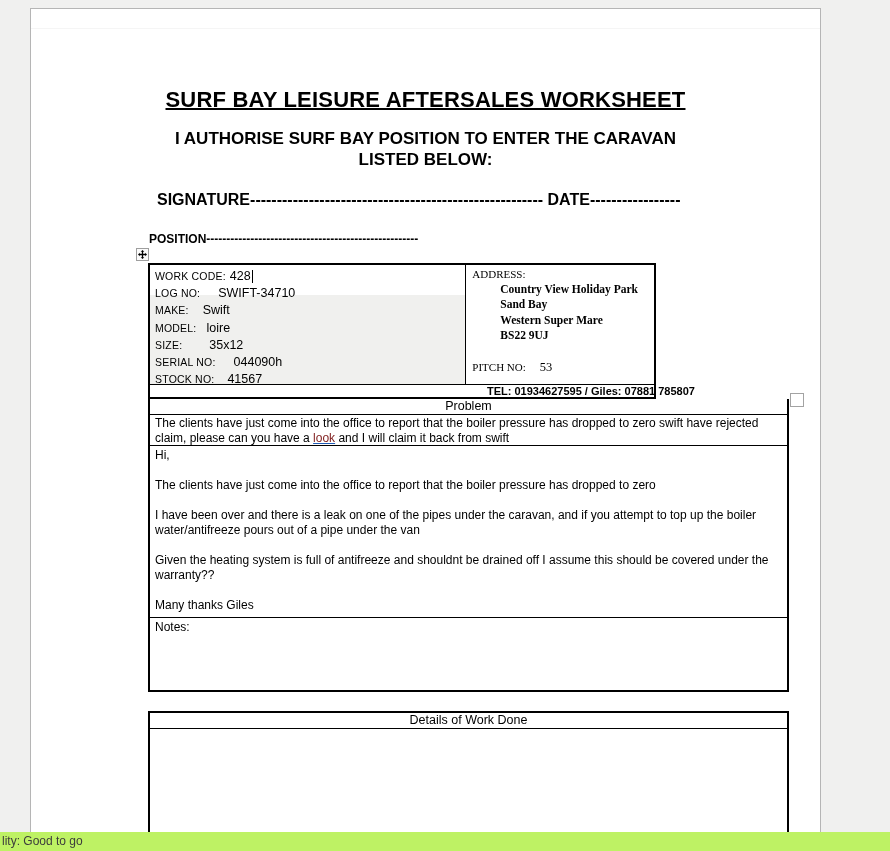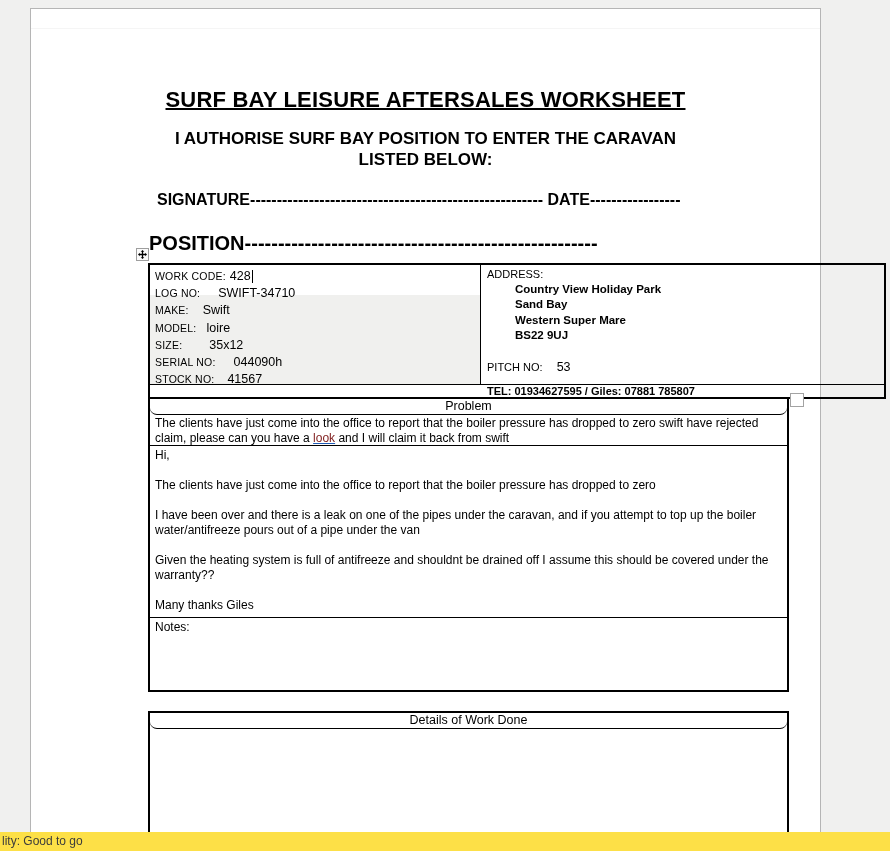--- a/index.html
+++ b/index.html
@@ -23,34 +23,34 @@
     position: absolute; top: 78px; left: 0; width: 100%;
     text-align: center; font-size: 22px; font-weight: bold;
     text-decoration: underline; text-decoration-thickness: 2px;
     letter-spacing: .2px;
   }
   .auth-heading {
     position: absolute; top: 119px; left: 0; width: 100%;
     text-align: center; font-size: 17px; font-weight: bold; line-height: 21px;
   }
   .sig-line { position: absolute; top: 182px; left: 126px; font-size: 16px; font-weight: bold; white-space: nowrap; }
-  .pos-line { position: absolute; top: 223px; left: 118px; font-size: 20px; font-weight: bold; white-space: nowrap; }
+  .pos-line { position: absolute; top: 223px; left: 118px; font-size: 12px; font-weight: bold; white-space: nowrap; }
 
   .move-handle {
     position: absolute; left: 105px; top: 239px;
     width: 13px; height: 13px;
     border: 1px solid #9e9e9e; background: #fbfbfb;
     box-sizing: border-box;
     display: flex; align-items: center; justify-content: center;
   }
 
   
   .tbl1 {
     position: absolute; left: 117px; top: 254px;
-    width: 738px; height: 136px;
+    width: 508px; height: 136px;
     border: 2px solid #000; box-sizing: border-box;
     display: flex; flex-direction: column;
   }
   .tbl1-top { flex: 1; display: flex; min-height: 0; }
   .cell-caravan {
     width: 331px; box-sizing: border-box;
     border-right: 1px solid #000;
     position: relative;
     padding: 2px 0 0 5px;
   }
@@ -61,40 +61,40 @@
   .cv-row { position: relative; line-height: 15.2px; white-space: nowrap; z-index: 1; }
   .lbl { font-size: 10.5px; letter-spacing: .2px; }
   .val { font-size: 12.5px; }
   .g4 { margin-left: 4px; } .g5 { margin-left: 18px; } .g10 { margin-left: 10px; }
   .g13 { margin-left: 13px; } .g14 { margin-left: 14px; } .g15 { margin-left: 27px; text-align: right; }
   .assigned { font-size: 11px; }
   .caret {
     display: inline-block; width: 1px; height: 13px;
     background: #000; vertical-align: text-bottom; margin-left: 1px;
   }
-  .cell-address { flex: 1; padding: 2px 4px 0 6px; box-sizing: border-box; }
+  .cell-address { flex: 1; padding: 2px 16px 0 6px; box-sizing: border-box; font-family: Liberation Serif, serif; }
   .ad-row { line-height: 15.2px; white-space: nowrap; min-height: 15.2px; }
   .ad-label { font-size: 11px; }
   .addr-line { font-size: 11.5px; font-weight: bold; margin-left: 28px; }
   .tel-row {
     height: 13px; border-top: 1px solid #000;
     padding-left: 337px; box-sizing: border-box;
     font-size: 11px; font-weight: bold; line-height: 12px; white-space: nowrap;
   }
 
   
   .tbl2 {
     position: absolute; left: 117px; top: 390px;
     width: 641px;
     border: 2px solid #000; border-top: none;
     box-sizing: border-box;
   }
   .tbl-header {
     height: 15px; border-bottom: 1px solid #000;
-    text-align: center; font-size: 12.5px; line-height: 15px; border-radius: 7px;
+    text-align: center; font-size: 12.5px; line-height: 15px;
   }
   .problem-summary {
     height: 31px; border-bottom: 1px solid #000;
     padding: 1px 5px; box-sizing: border-box;
     font-size: 12px; line-height: 15px;
   }
   .link-word { color: #7f1d1d; text-decoration: underline; text-decoration-color: #1f5bb5; }
   .problem-body {
     height: 172px; border-bottom: 1px solid #000;
     padding: 2px 5px; box-sizing: border-box;
@@ -118,21 +118,21 @@
     width: 641px; height: 170px;
     border: 2px solid #000; border-bottom: none;
     box-sizing: border-box;
   }
   .workdone-body { height: 130px; }
 
   
   .status-bar {
     position: absolute; left: 0; top: 832px;
     width: 890px; height: 19px;
-    background: #fde047;
+    background: #bef264;
     font-size: 12px; color: #3c3c3c; line-height: 19px;
     padding-left: 2px; box-sizing: border-box;
     z-index: 5;
   }
 </style>
 </head>
 <body>
 
 <div class="page">
   <div class="margin-line"></div>

